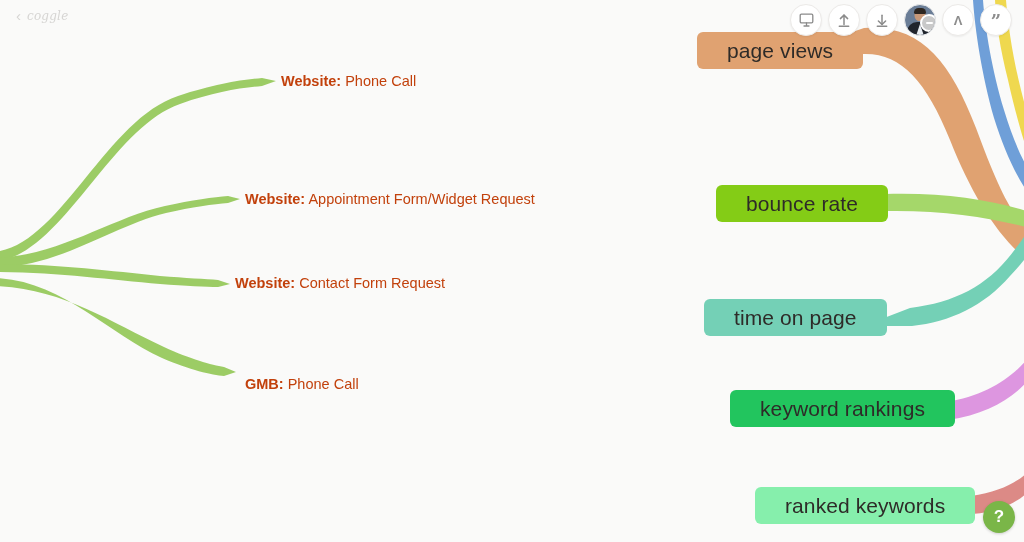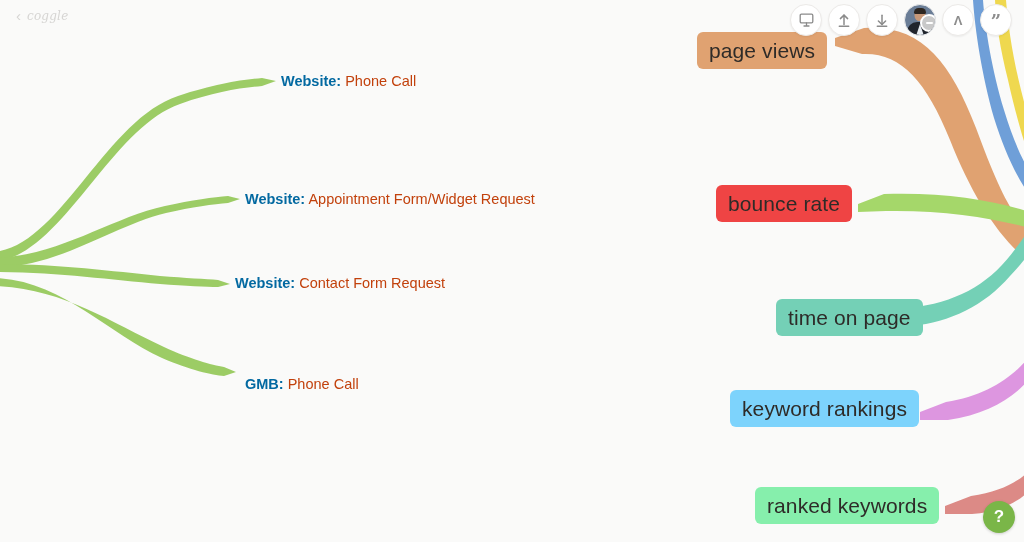--- a/index.html
+++ b/index.html
@@ -169,34 +169,34 @@
   .leaf-label {
     position: absolute;
     white-space: nowrap;
     font-family: "Liberation Sans", sans-serif;
     font-size: 14.5px;
     color: #4e6b33;
     line-height: 1;
   }
   .leaf-label b {
     font-weight: 700;
-    color: #0369a1;
+    color: #c2410c;
   }
   .leaf-label .rest {
     font-weight: 400;
     color: #c2410c;
   }
 
   
   .node {
     position: absolute;
     display: flex;
     align-items: center;
     border-radius: 6px;
-    padding: 0 12px;
+    padding: 0 30px;
     height: 37px;
     font-size: 21px;
     color: #2e2b28;
     white-space: nowrap;
     line-height: 1;
     letter-spacing: 0.1px;
   }
 
   
   .help-btn {
@@ -318,29 +318,29 @@
   </div>
 
   <div class="leaf-label" style="left:245px; top:377px;">
     <b>GMB:</b><span class="rest"> Phone Call</span>
   </div>
 
   <div class="node" style="left:697px; top:32px;  background:#e0a271;">
     <span>page views</span>
   </div>
 
-  <div class="node" style="left:716px; top:185px; background:#ef4444;">
+  <div class="node" style="left:716px; top:185px; background:#84cc16;">
     <span>bounce rate</span>
   </div>
 
-  <div class="node" style="left:776px; top:299px; background:#74d0b6;">
+  <div class="node" style="left:704px; top:299px; background:#74d0b6;">
     <span>time on page</span>
   </div>
 
-  <div class="node" style="left:730px; top:390px; background:#7dd3fc;">
+  <div class="node" style="left:730px; top:390px; background:#22c55e;">
     <span>keyword rankings</span>
   </div>
 
   <div class="node" style="left:755px; top:487px; background:#86efac;">
     <span>ranked keywords</span>
   </div>
 
   <div class="help-btn">
     <span>?</span>
   </div>

